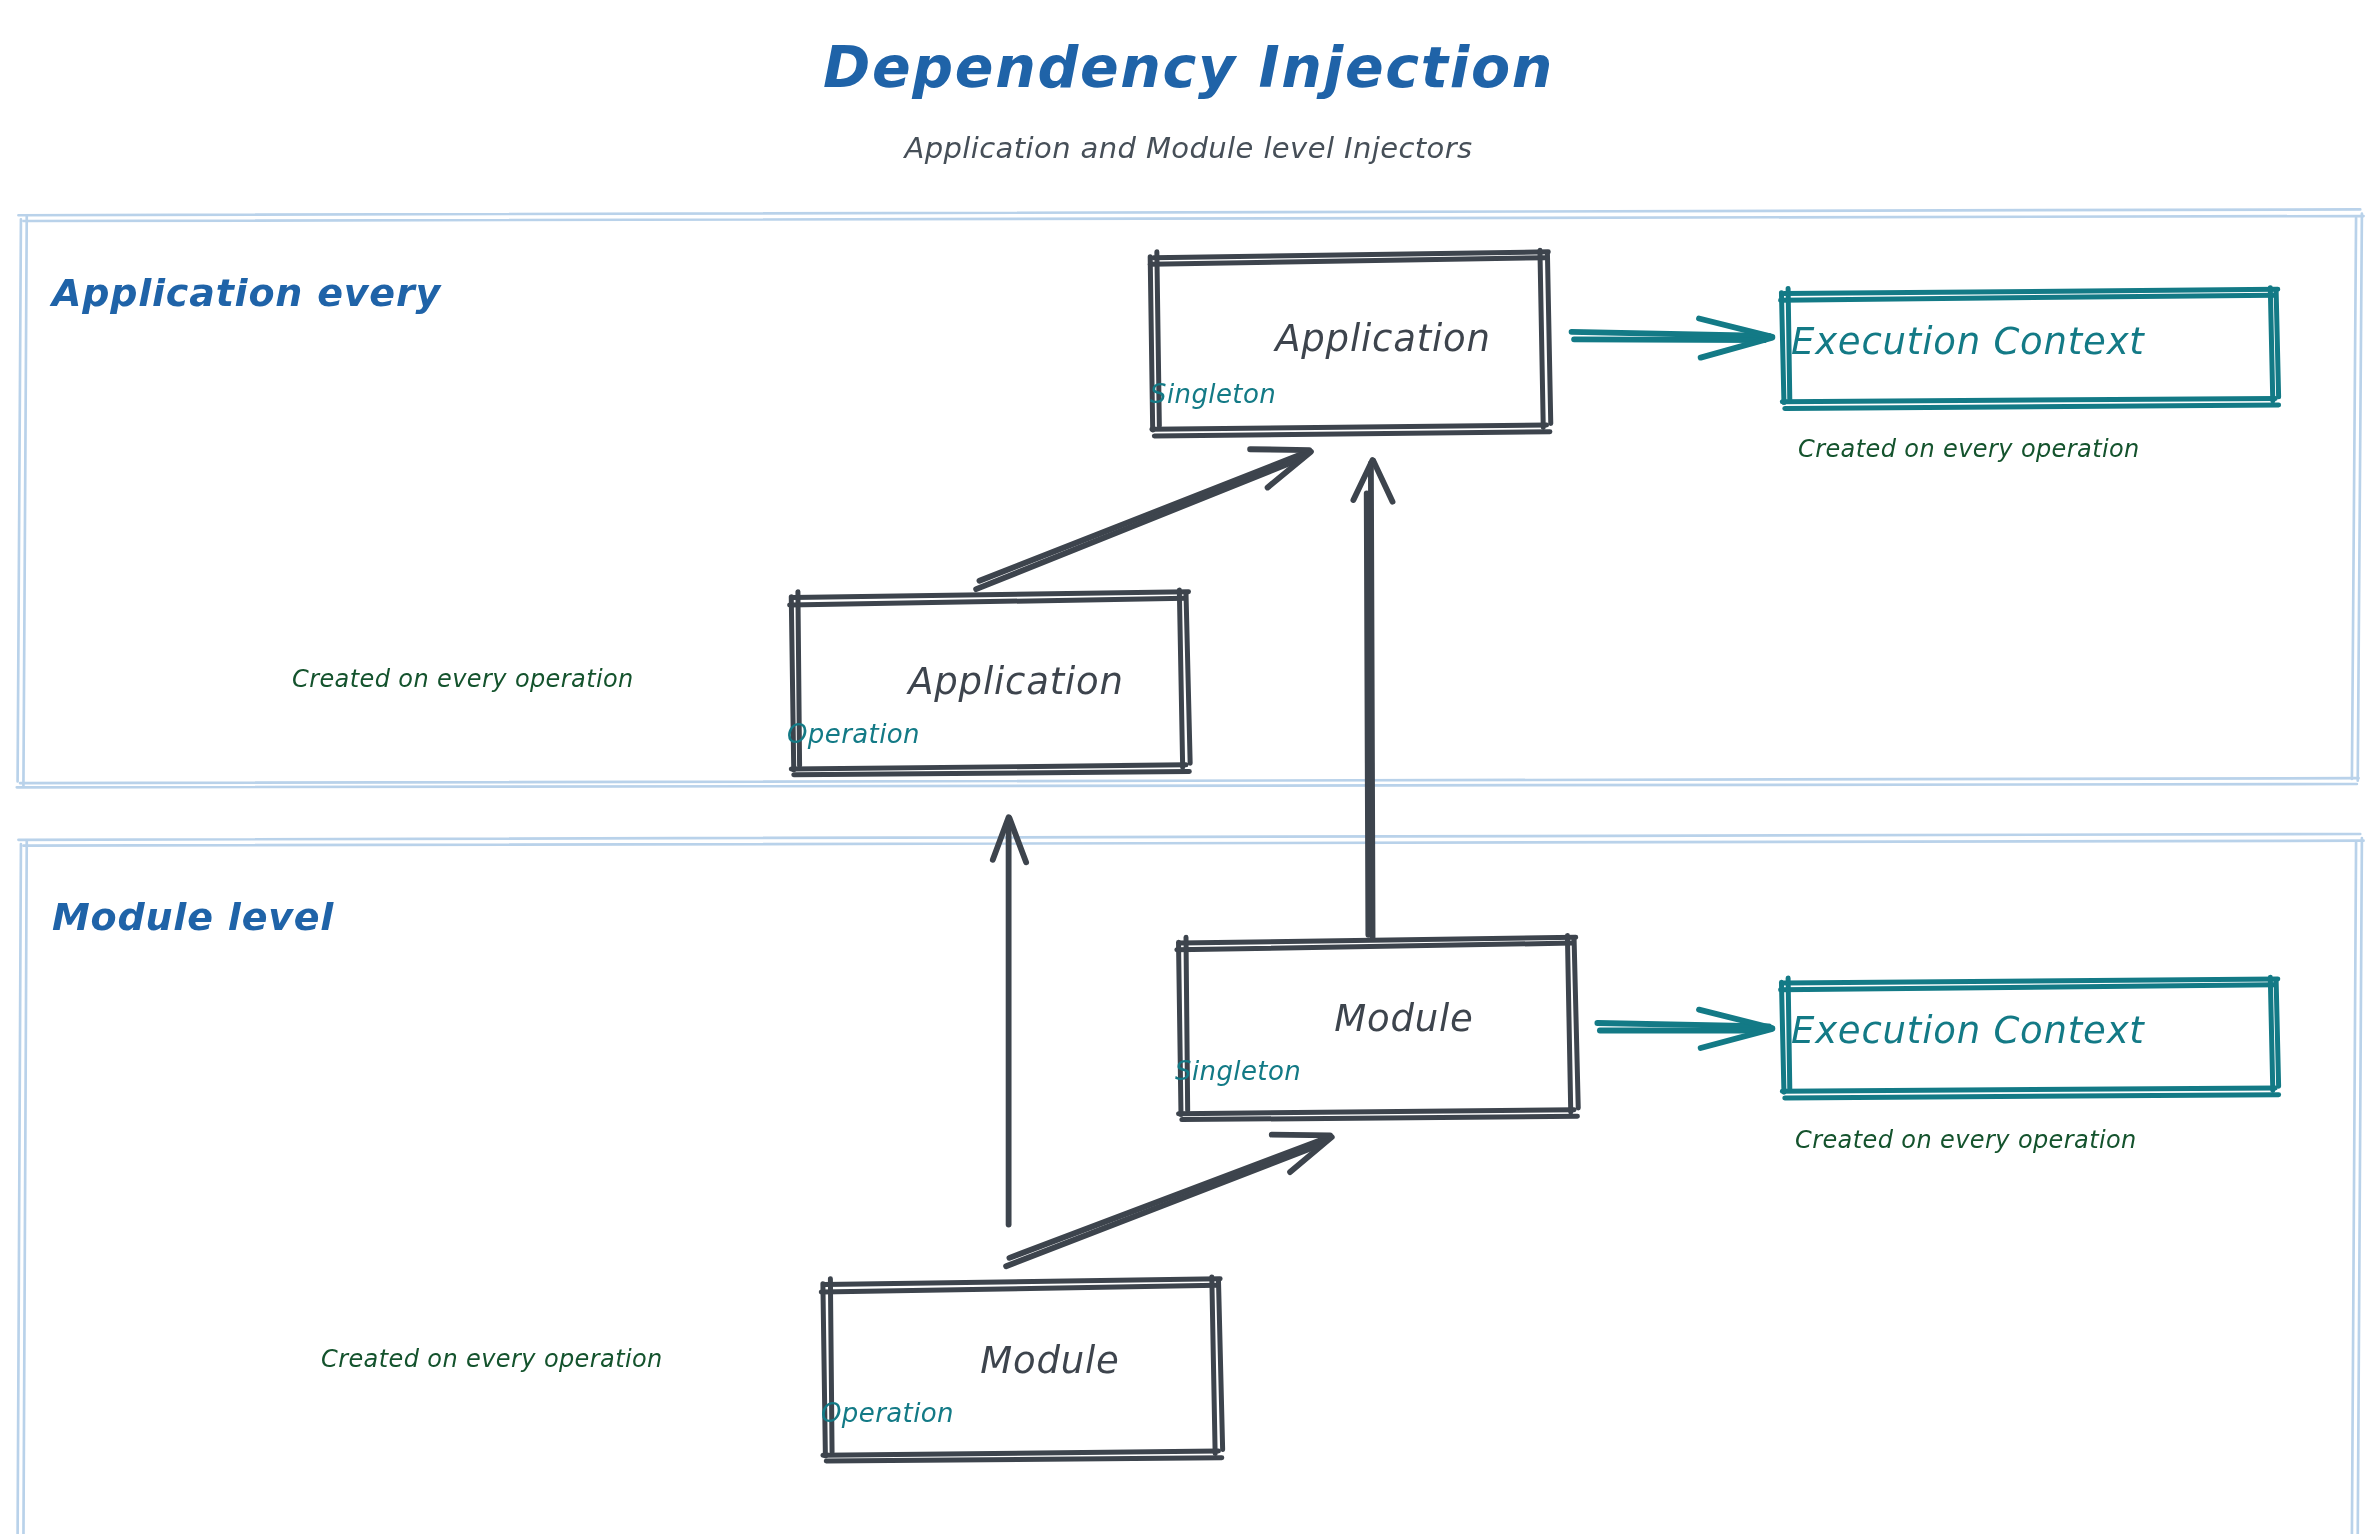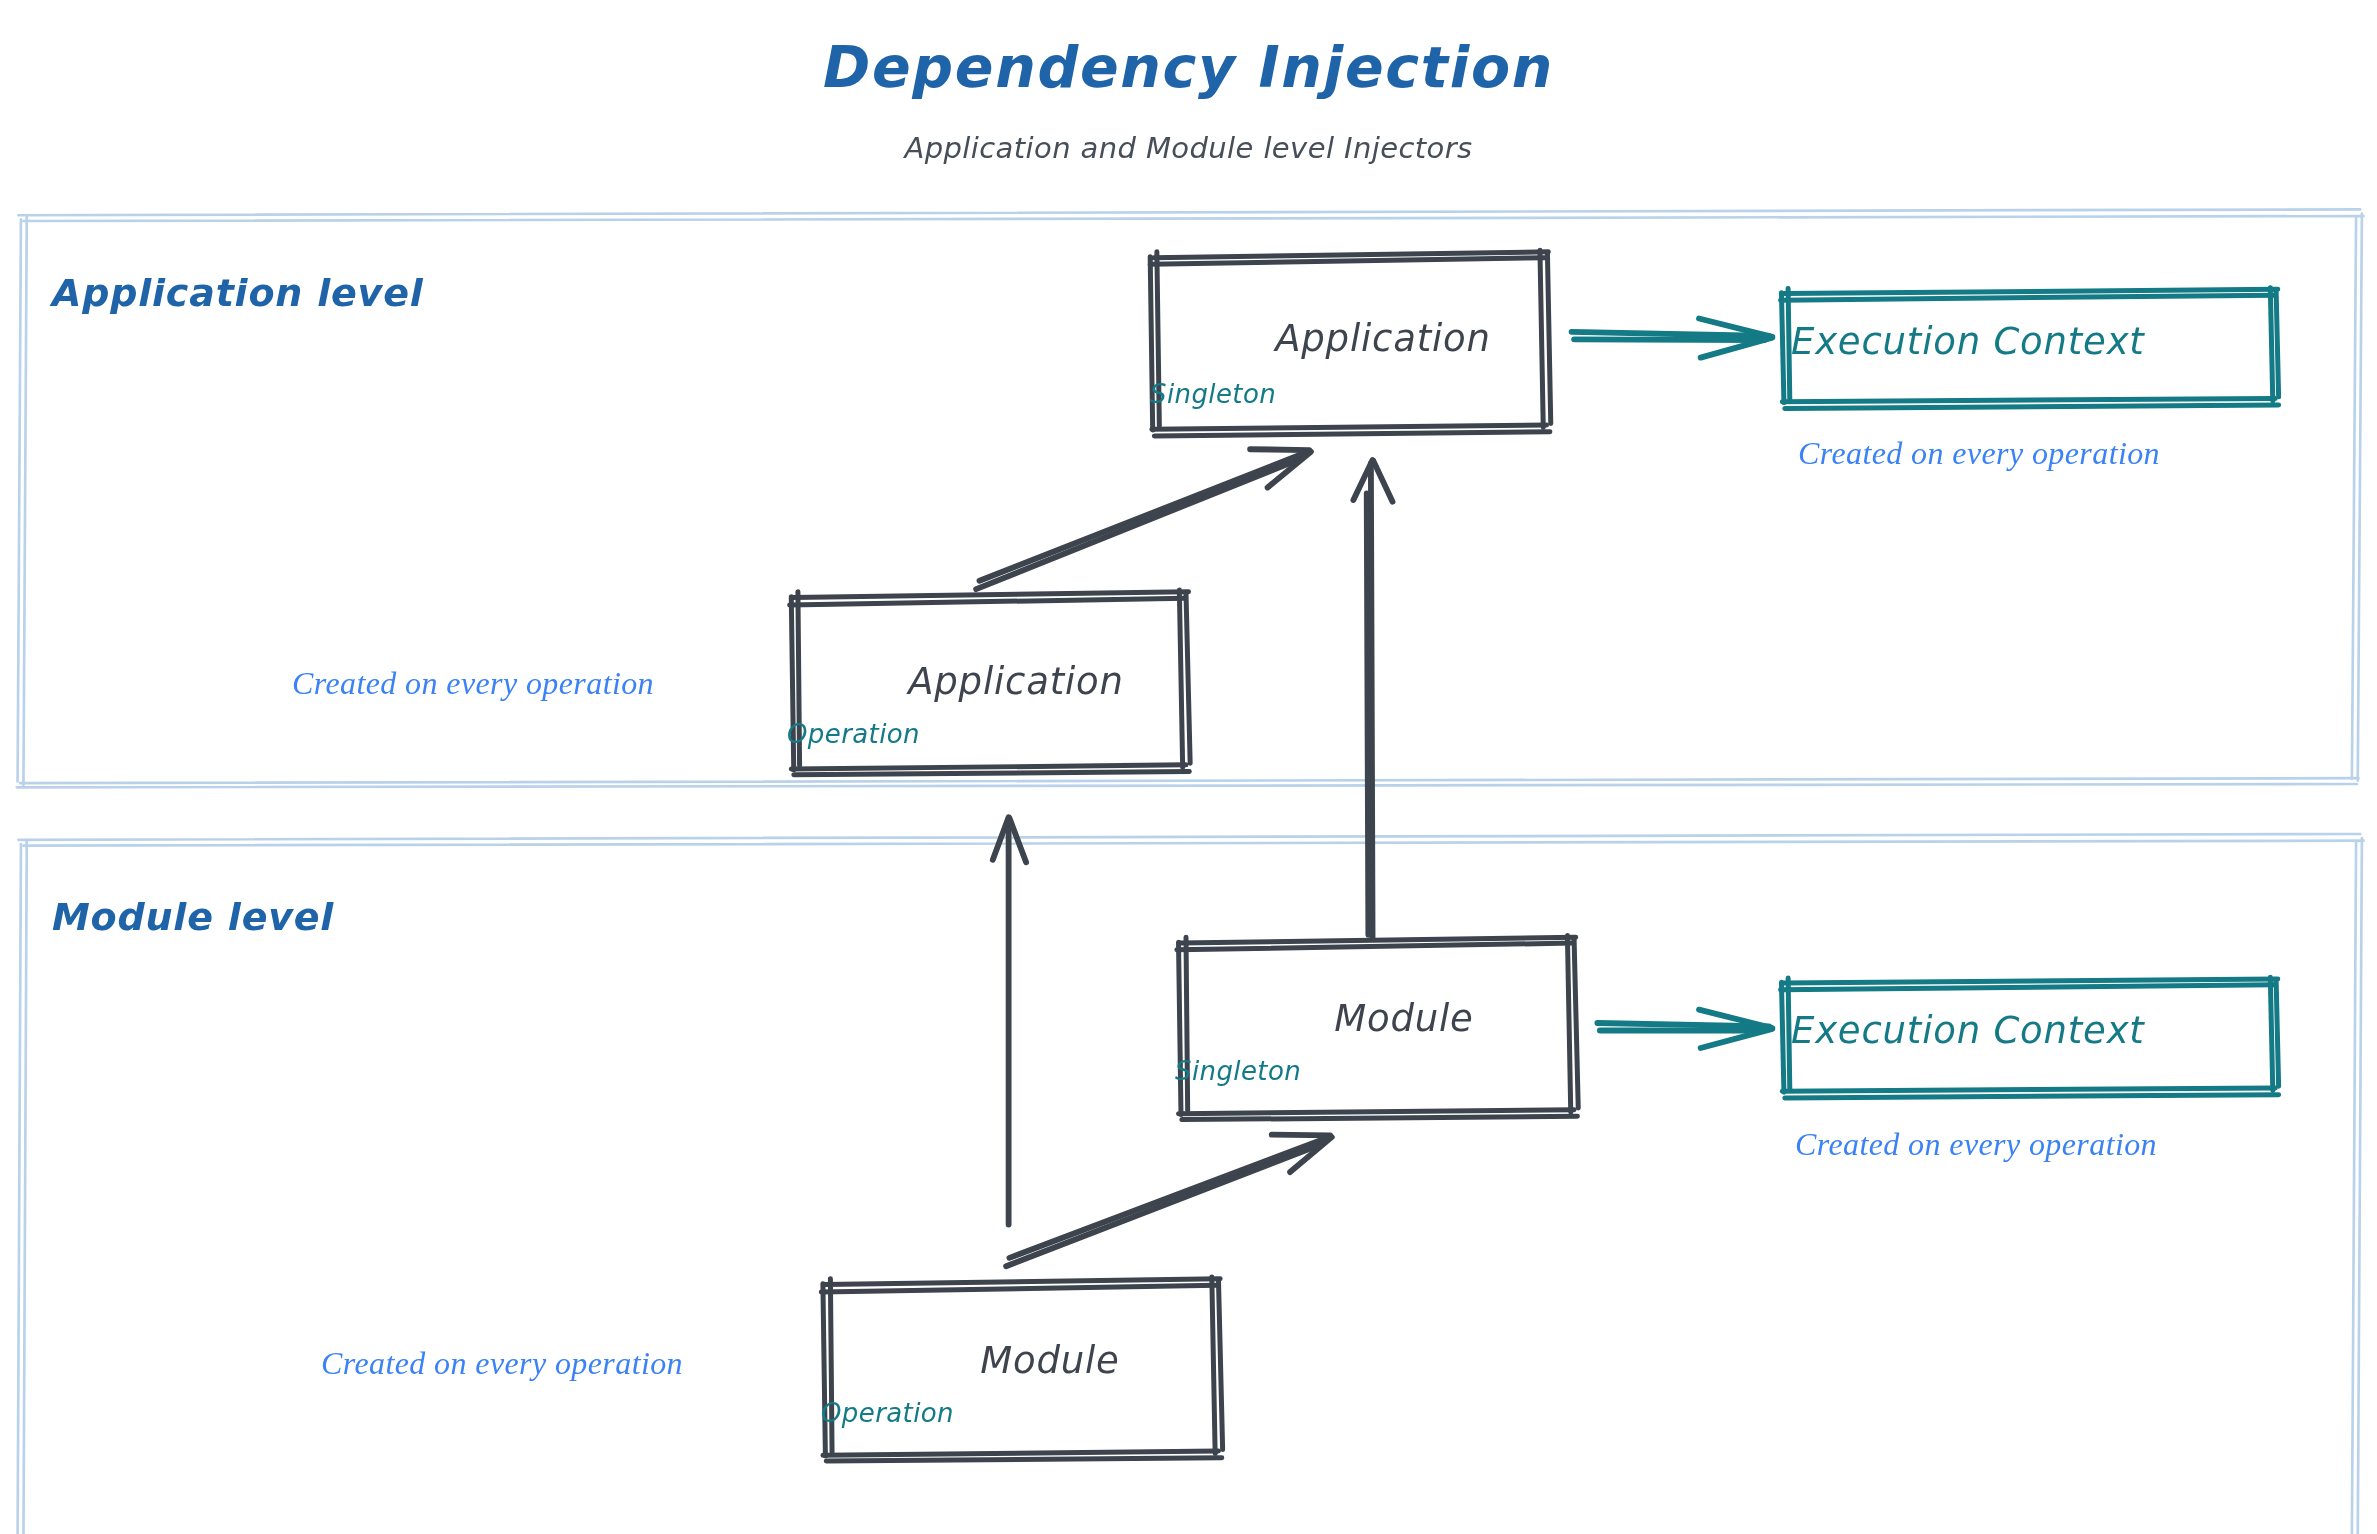--- a/index.html
+++ b/index.html
@@ -81,25 +81,24 @@
   }
   
   .ec-title {
     font-size: 37px;
     font-style: italic;
     color: #137a86;
     letter-spacing: 0.8px;
   }
   
   .caption {
-    font-size: 32px;
-    font-style: italic;
-    color: #3b82f6;
+    font-size: 24px;
+    font-style: italic;
+    color: #14532d;
     letter-spacing: 0.4px;
-    font-family: Liberation Serif, serif;
   }
 
   
   #n1-title { left: 1150px; top: 293px; width: 400px; }
   #n1-scope { left: 1150px; top: 354px; width: 379px; }
   
   #n2-title { left: 787px;  top: 636px; width: 392px; }
   #n2-scope { left: 787px;  top: 694px; width: 371px; }
   
   #n3-title { left: 1175px; top: 973px; width: 392px; }
@@ -250,21 +249,21 @@
       <path d="M1211 1438 L1211 952"></path>
       <path d="M1192 1000 L1211 949"></path>
       <path d="M1232 1003 L1212 950"></path>
     </g>
   </svg>
 
   <div class="txt" id="title">Dependency Injection</div>
 
   <div class="txt" id="subtitle">Application and Module level Injectors</div>
 
-  <div class="txt lane-label" id="lane-label-app">Application level</div>
+  <div class="txt lane-label" id="lane-label-app">Application every</div>
 
   <div class="txt lane-label" id="lane-label-mod">Module level</div>
 
   <div class="txt node-title" id="n1-title">Application</div>
   <div class="txt node-scope" id="n1-scope">Singleton</div>
 
   <div class="txt node-title" id="n2-title">Application</div>
   <div class="txt node-scope" id="n2-scope">Operation</div>
 
   <div class="txt node-title" id="n3-title">Module</div>

